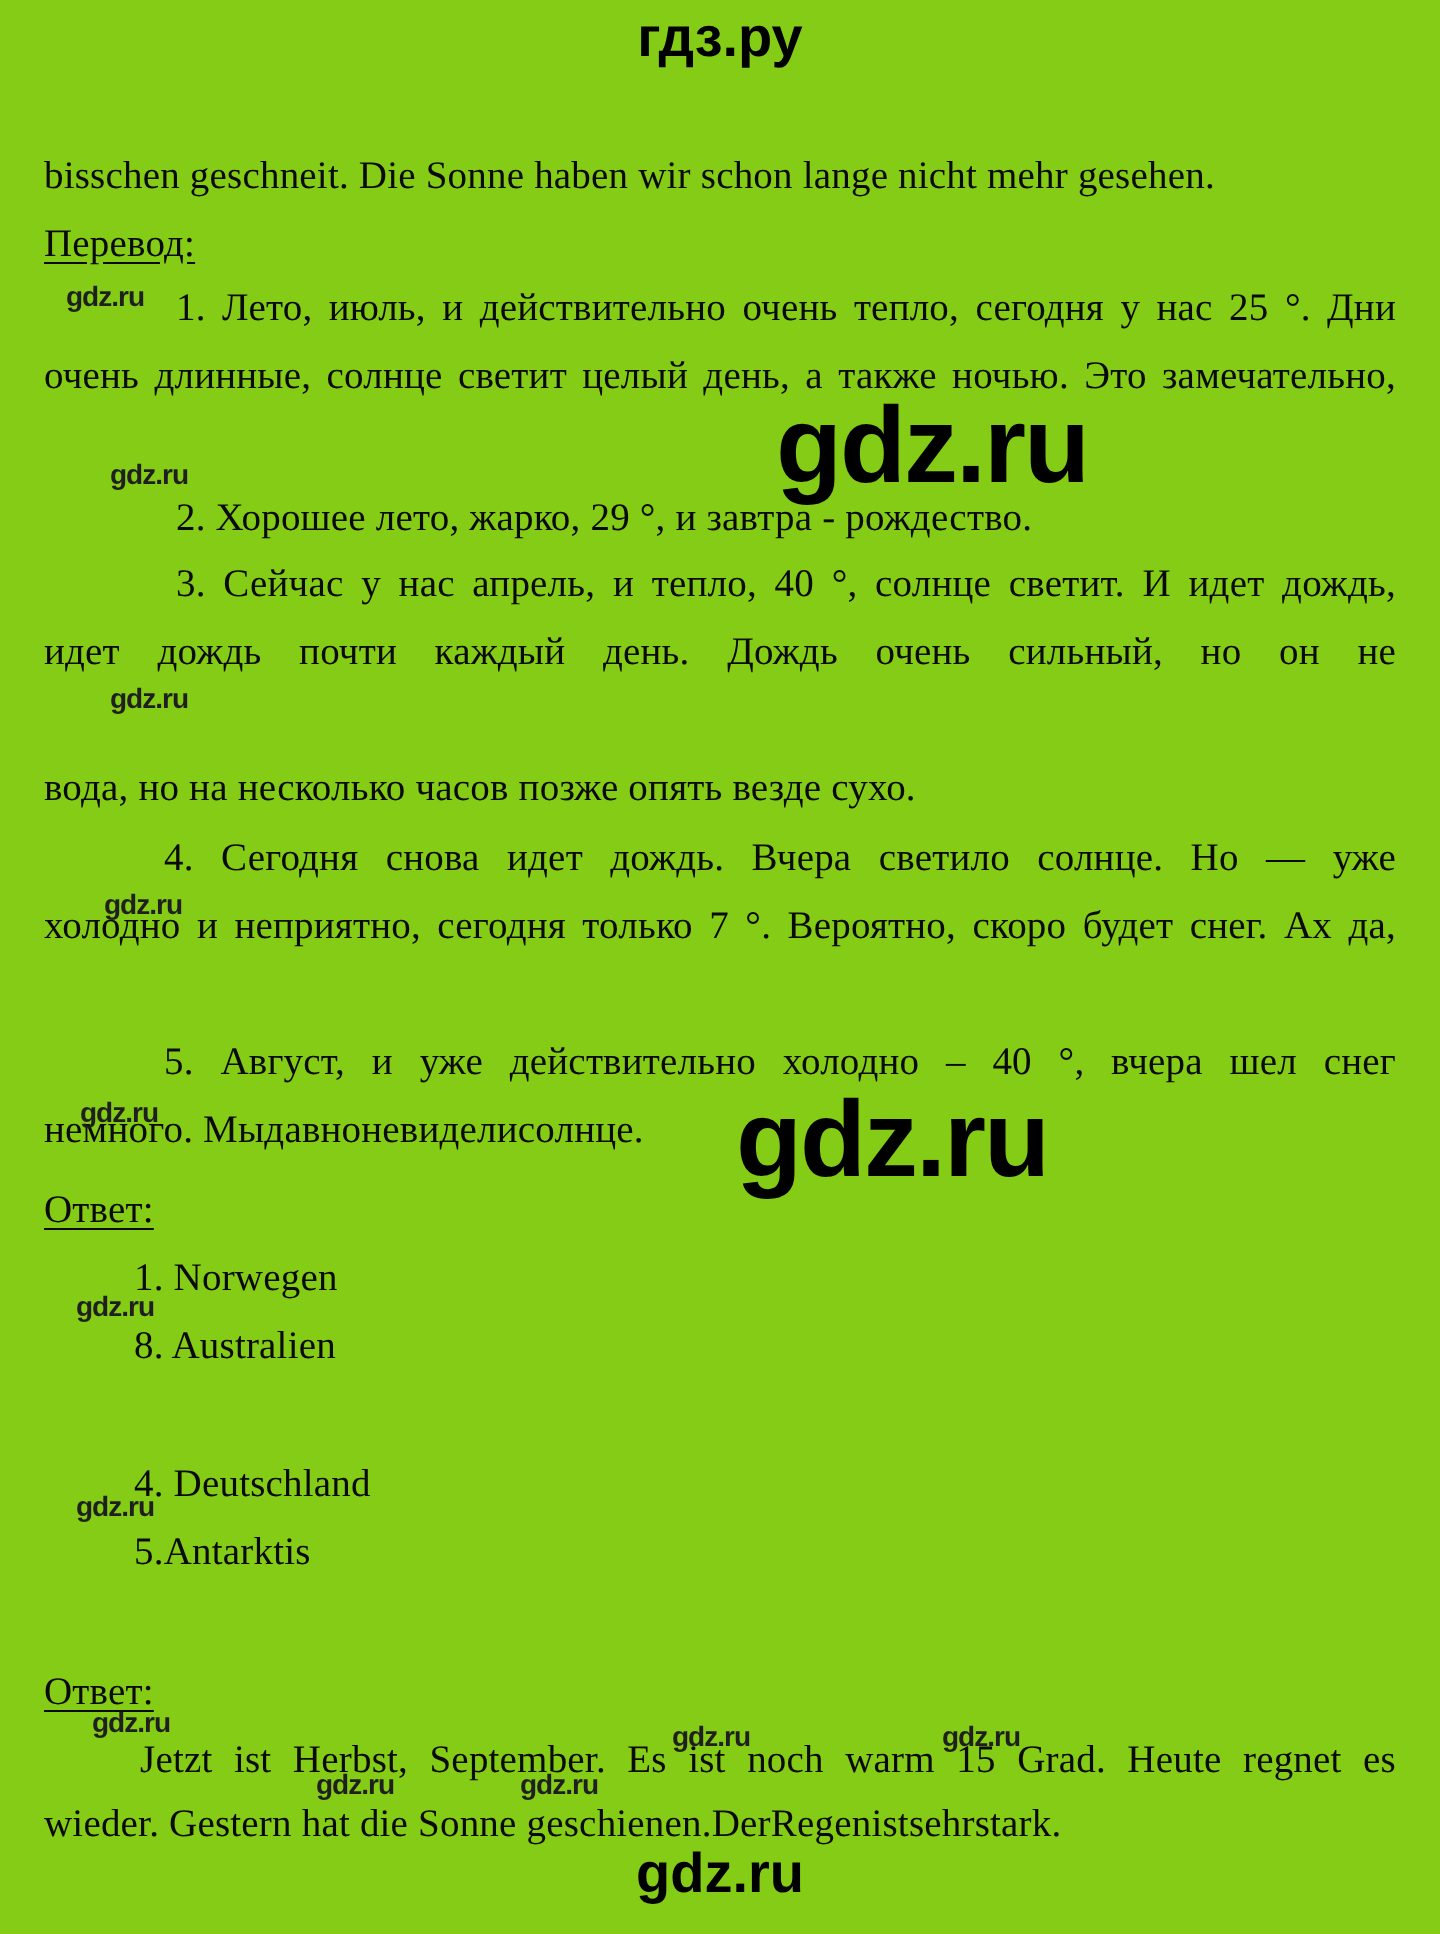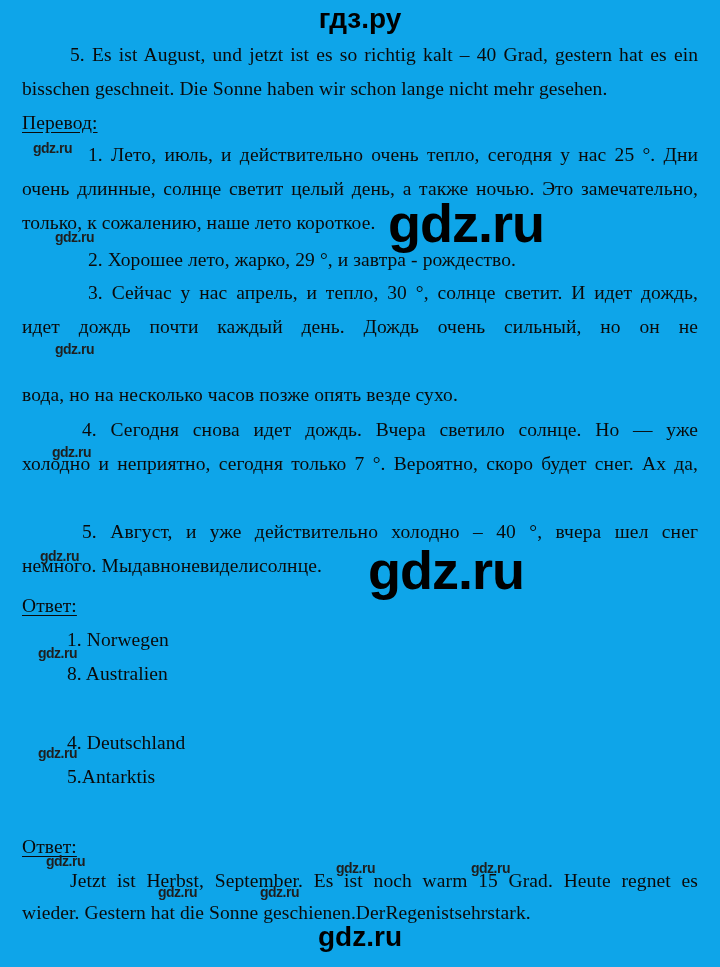--- a/index.html
+++ b/index.html
@@ -1,21 +1,21 @@
 <!DOCTYPE html>
 <html><head>
 <meta charset="utf-8">
 <style>
   html,body{margin:0;padding:0;}
   body{
     width:720px;height:967px;background:#ffffff;
     font-family:"Liberation Serif","DejaVu Serif",serif;
     position:relative;overflow:hidden;color:#000;
   }
-  .page{position:absolute;left:0;top:0;width:720px;height:967px;background:#0ea5e9;}
+  .page{position:absolute;left:0;top:0;width:720px;height:967px;background:#84cc16;}
 
   
   .line{
     position:absolute;left:22px;width:676px;
     font-size:19.5px;line-height:23px;color:#0a0a0a;
     letter-spacing:0.1px;
   }
   .just{text-align:justify;text-align-last:justify;}
   .ind48{padding-left:48px;width:628px;}
   .ind66{padding-left:66px;width:610px;}
@@ -49,32 +49,30 @@
   .lw1{left:388px;top:196px;}
   .lw2{left:368px;top:543px;}
 </style>
 </head>
 <body>
 
 <div class="page">
 
   <div class="logo-header">гдз.ру</div>
 
-  <div class="line just ind48" style="top:43px">5. Es ist August, und jetzt ist es so richtig kalt – 40 Grad, gestern hat es ein</div>
   <div class="line" style="top:77px">bisschen geschneit. Die Sonne haben wir schon lange nicht mehr gesehen.</div>
 
   <div class="line uline" style="top:111px">Перевод:</div>
 
   <div class="line just ind66" style="top:143px">1. Лето, июль, и действительно очень тепло, сегодня у нас 25 °. Дни</div>
   <div class="line just" style="top:177px">очень длинные, солнце светит целый день, а также ночью. Это замечательно,</div>
-  <div class="line" style="top:211px">только, к сожалению, наше лето короткое.</div>
 
   <div class="line ind66" style="top:248px">2. Хорошее лето, жарко, 29 °, и завтра - рождество.</div>
 
-  <div class="line just ind66" style="top:281px">3. Сейчас у нас апрель, и тепло, 30 °, солнце светит. И идет дождь,</div>
+  <div class="line just ind66" style="top:281px">3. Сейчас у нас апрель, и тепло, 40 °, солнце светит. И идет дождь,</div>
   <div class="line just" style="top:315px">идет дождь почти каждый день. Дождь очень сильный, но он не</div>
   <div class="line" style="top:383px">вода, но на несколько часов позже опять везде сухо.</div>
 
   <div class="line just ind60" style="top:418px">4. Сегодня снова идет дождь. Вчера светило солнце. Но — уже</div>
   <div class="line just" style="top:452px">холодно и неприятно, сегодня только 7 °. Вероятно, скоро будет снег. Ах да,</div>
 
   <div class="line just ind60" style="top:520px">5. Август, и уже действительно холодно – 40 °, вчера шел снег</div>
   <div class="line" style="top:554px">немного. Мыдавноневиделисолнце.</div>
 
   <div class="line uline" style="top:594px">Ответ:</div>

